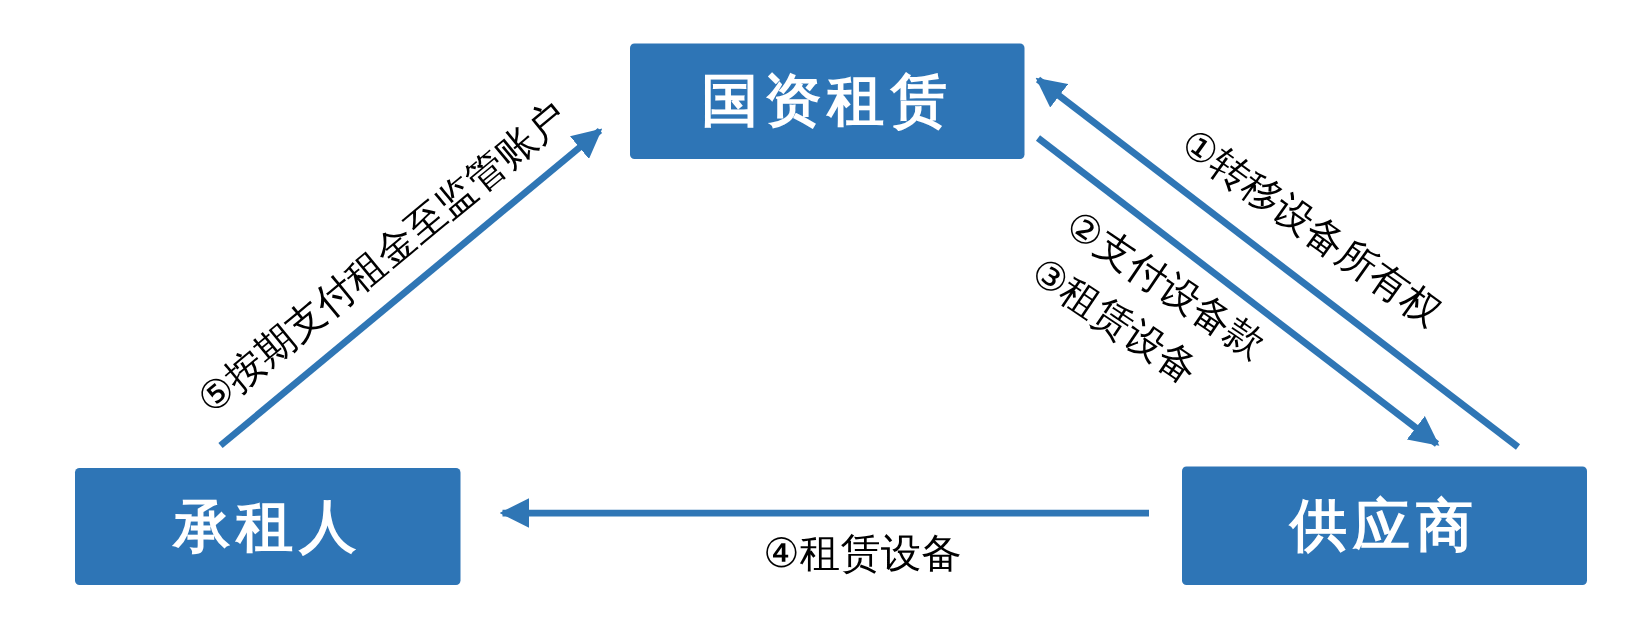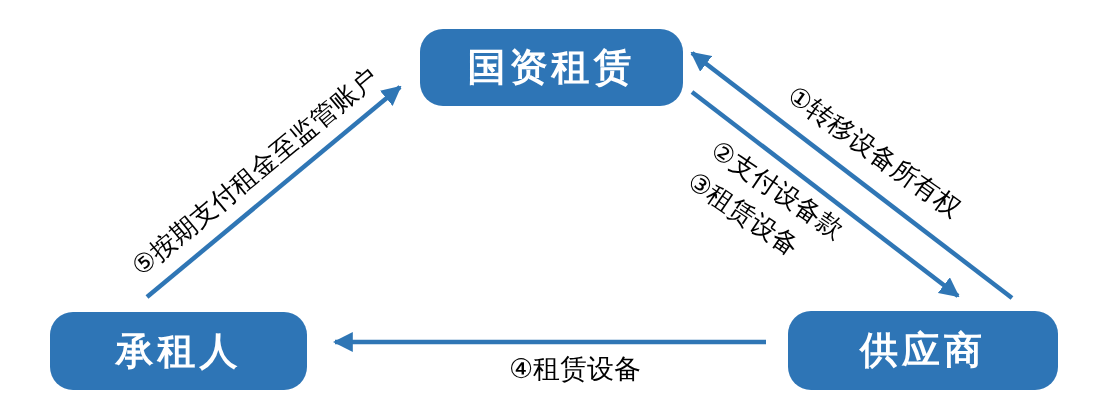--- a/index.html
+++ b/index.html
@@ -29,21 +29,21 @@
   }
   .arrow-layer line {
     stroke: var(--arrow);
     stroke-width: 4.5;
   }
   .arrowhead-shape { fill: var(--arrow); }
   .node {
     position: absolute;
     background: var(--node-fill);
     color: var(--node-text);
-    border-radius: 23px;
+    border-radius: 3px;
     display: flex;
     align-items: center;
     justify-content: center;
     font-size: 38px;
     font-weight: 700;
     letter-spacing: 4px;
   }
   .edge-label {
     position: absolute;
     white-space: nowrap;

